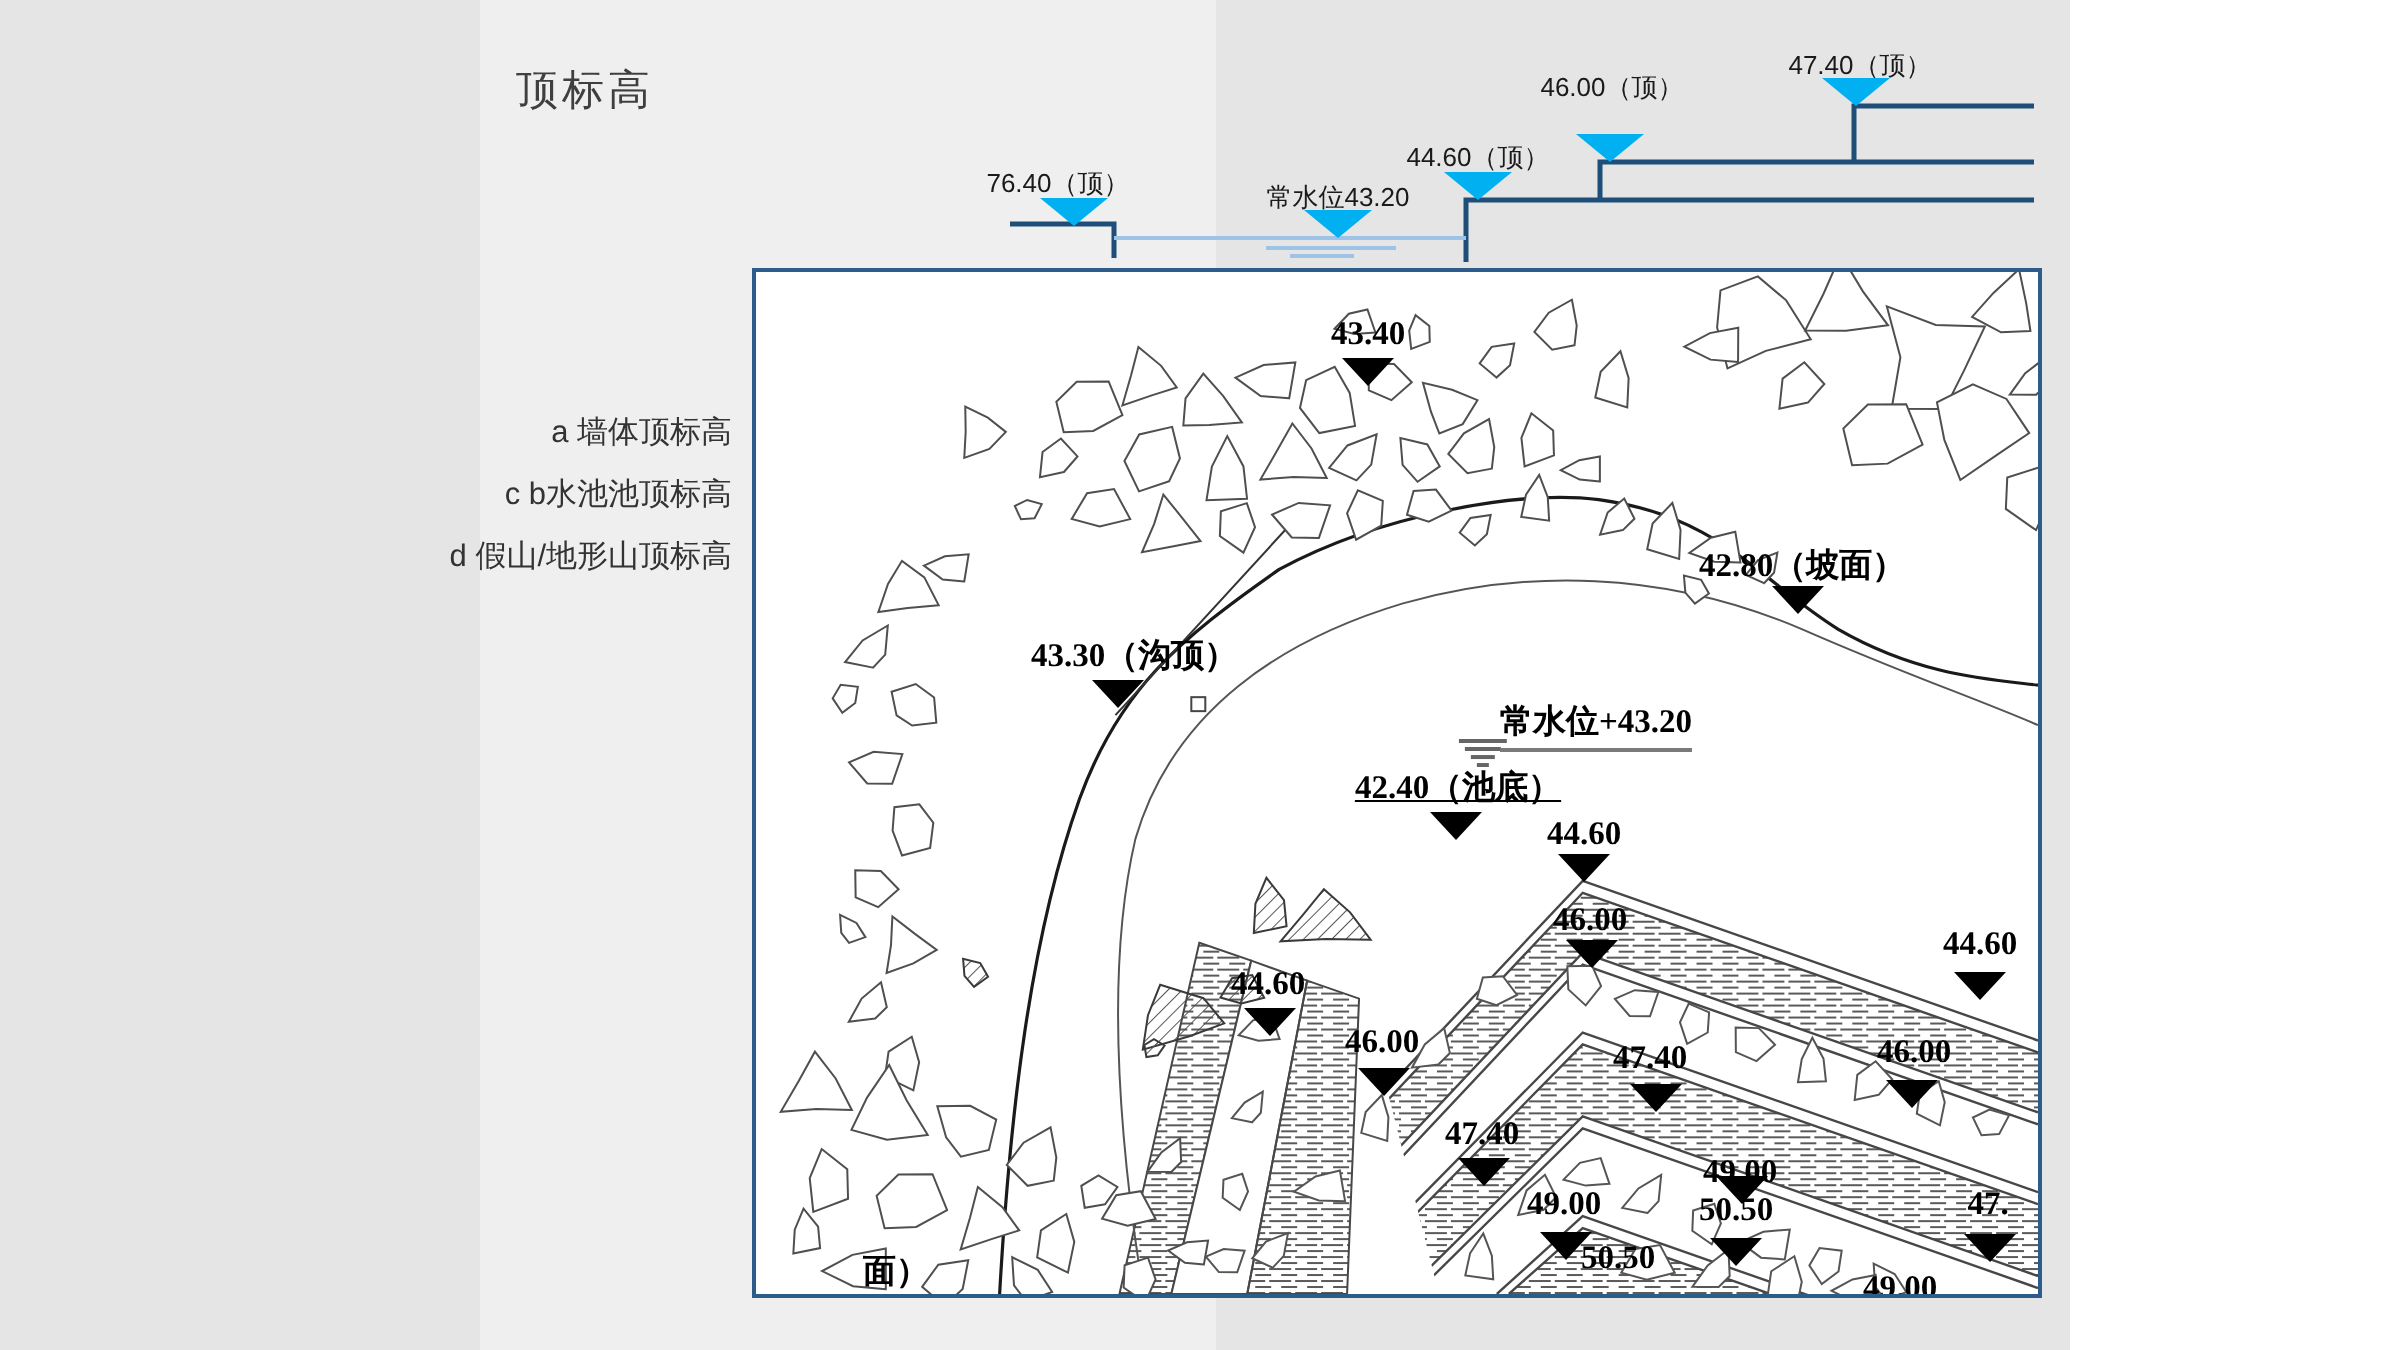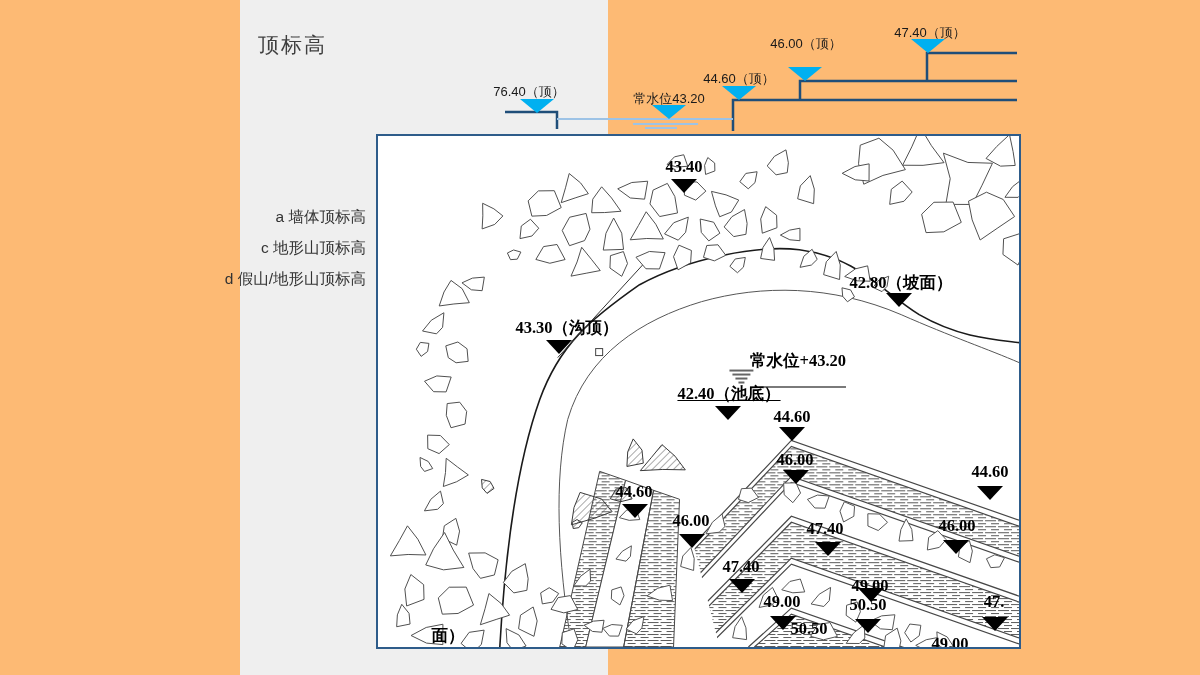--- a/index.html
+++ b/index.html
@@ -1,50 +1,50 @@
 <!DOCTYPE html>
 <html style="--navy: #1f4e79; --cyan: #00b0f0; --water: #9dc3e6; --frame: #2e5c8a; --panel: #efefef;"><head>
 <meta charset="utf-8">
 <style>
   :root{
     --navy:#1f4e79; --cyan:#00b0f0; --water:#9dc3e6; --frame:#2e5c8a; --panel:#efefef;
   }
   *{margin:0;padding:0;box-sizing:border-box;}
   html,body{width:1200px;height:675px;overflow:hidden;background:#fff;
     font-family:"Liberation Sans", sans-serif;}
-  #stage{position:relative;width:1200px;height:675px;background:#fdba74;}
+  #stage{position:relative;width:1035px;height:675px;background:#e5e5e5;}
   #gray-panel{position:absolute;left:240px;top:0;width:368px;height:675px;background:var(--panel);}
   #slide-title{position:absolute;left:258px;top:31px;font-size:21px;color:#3f3f3f;letter-spacing:2px;}
   #legend{position:absolute;left:150px;top:206px;width:216px;text-align:right;}
   #legend .lg-item{font-size:15.5px;color:#333;height:22px;line-height:22px;margin-bottom:9px;white-space:nowrap;}
   
   #steps-svg{position:absolute;left:0;top:0;width:1200px;height:675px;z-index:1;pointer-events:none;}
   .stp-label{position:absolute;transform:translateX(-50%);white-space:nowrap;font-size:13px;color:#1a1a1a;z-index:2;}
   .ct{position:absolute;width:0;height:0;border-left:17px solid transparent;border-right:17px solid transparent;
       border-top:14px solid var(--cyan);z-index:2;}
   
   #drawing{position:absolute;left:376px;top:134px;width:645px;height:515px;border:2px solid var(--frame);
            background:#fff;overflow:hidden;z-index:3;}
   #plan-svg{position:absolute;left:0;top:0;width:641px;height:511px;}
   .dl{position:absolute;transform:translateX(-50%);white-space:nowrap;
       font-family:"Liberation Serif", serif;font-weight:700;font-size:16.5px;color:#000;z-index:4;}
-  .dl.ul{border-bottom:2px solid #7a7a7a;padding-bottom:14px;}
+  .dl.ul{border-bottom:2px solid #7a7a7a;padding-bottom:2px;}
   .bt{position:absolute;width:0;height:0;border-left:13px solid transparent;border-right:13px solid transparent;
       border-top:14px solid #000;z-index:4;}
 </style>
 </head>
 <body>
 
 <div id="stage">
   <div id="gray-panel"></div>
   <div id="slide-title">顶标高</div>
 
   <div id="legend">
     <div class="lg-item">a 墙体顶标高</div>
-    <div class="lg-item">c 地形山顶标高</div>
+    <div class="lg-item">c b水池池顶标高</div>
     <div class="lg-item">d 假山/地形山顶标高</div>
   </div>
 
   <svg id="steps-svg" viewBox="0 0 1200 675">
     <g stroke="var(--navy)" stroke-width="2.5" fill="none">
       <path d="M505,112 L557,112 L557,129"></path>
       <path d="M733,131 L733,100 L1017,100"></path>
       <path d="M800,100 L800,81 L1017,81"></path>
       <path d="M927,81 L927,53 L1017,53"></path>
     </g>

